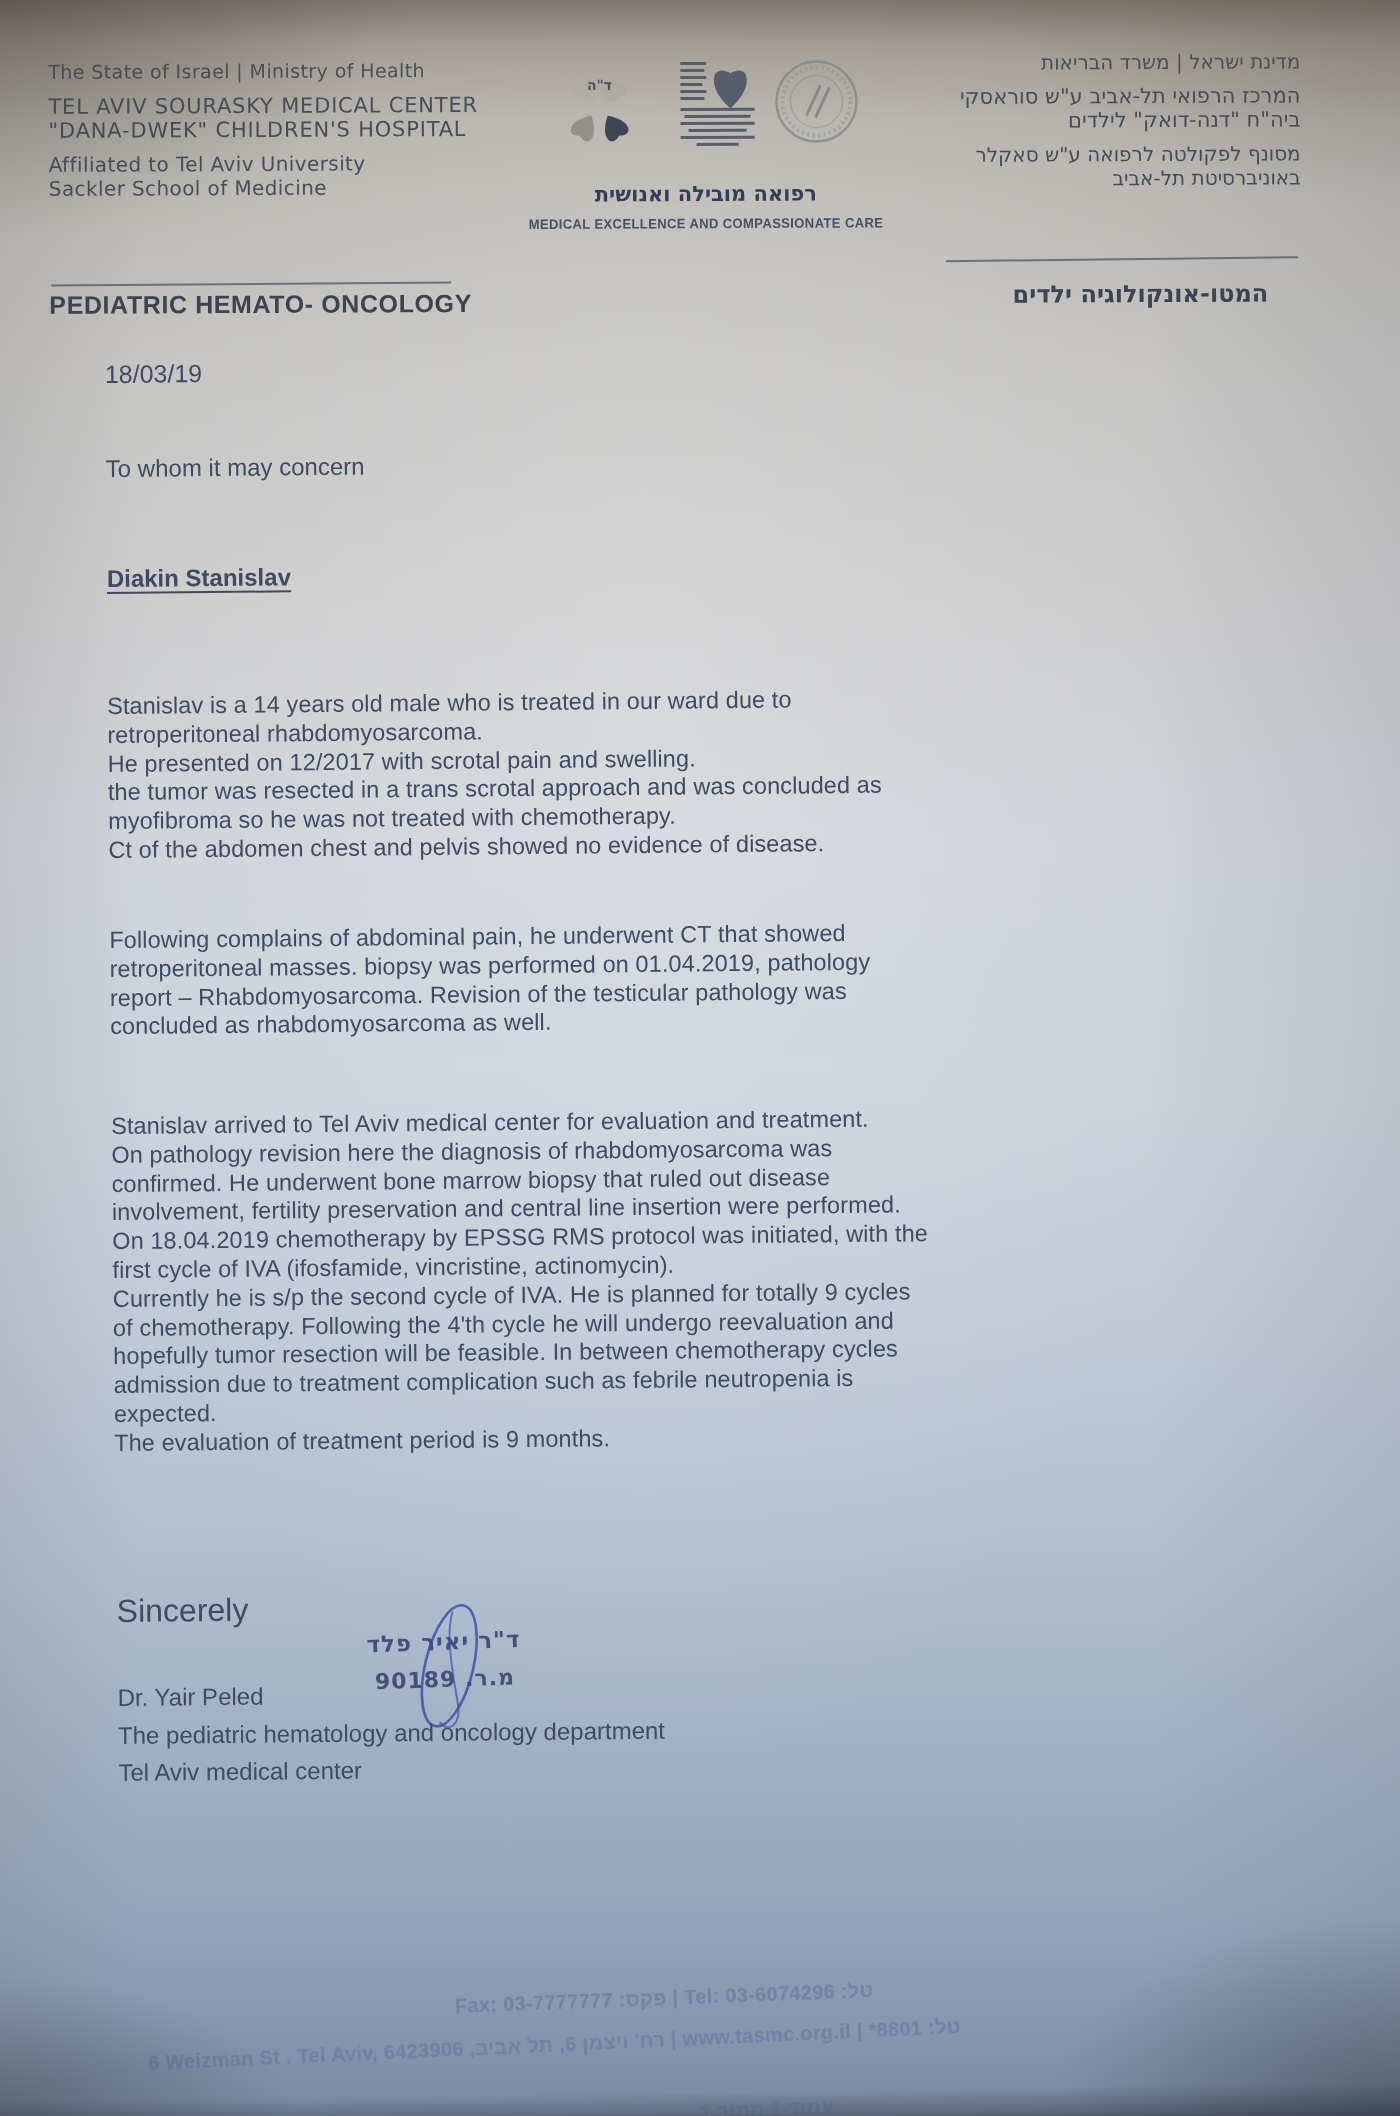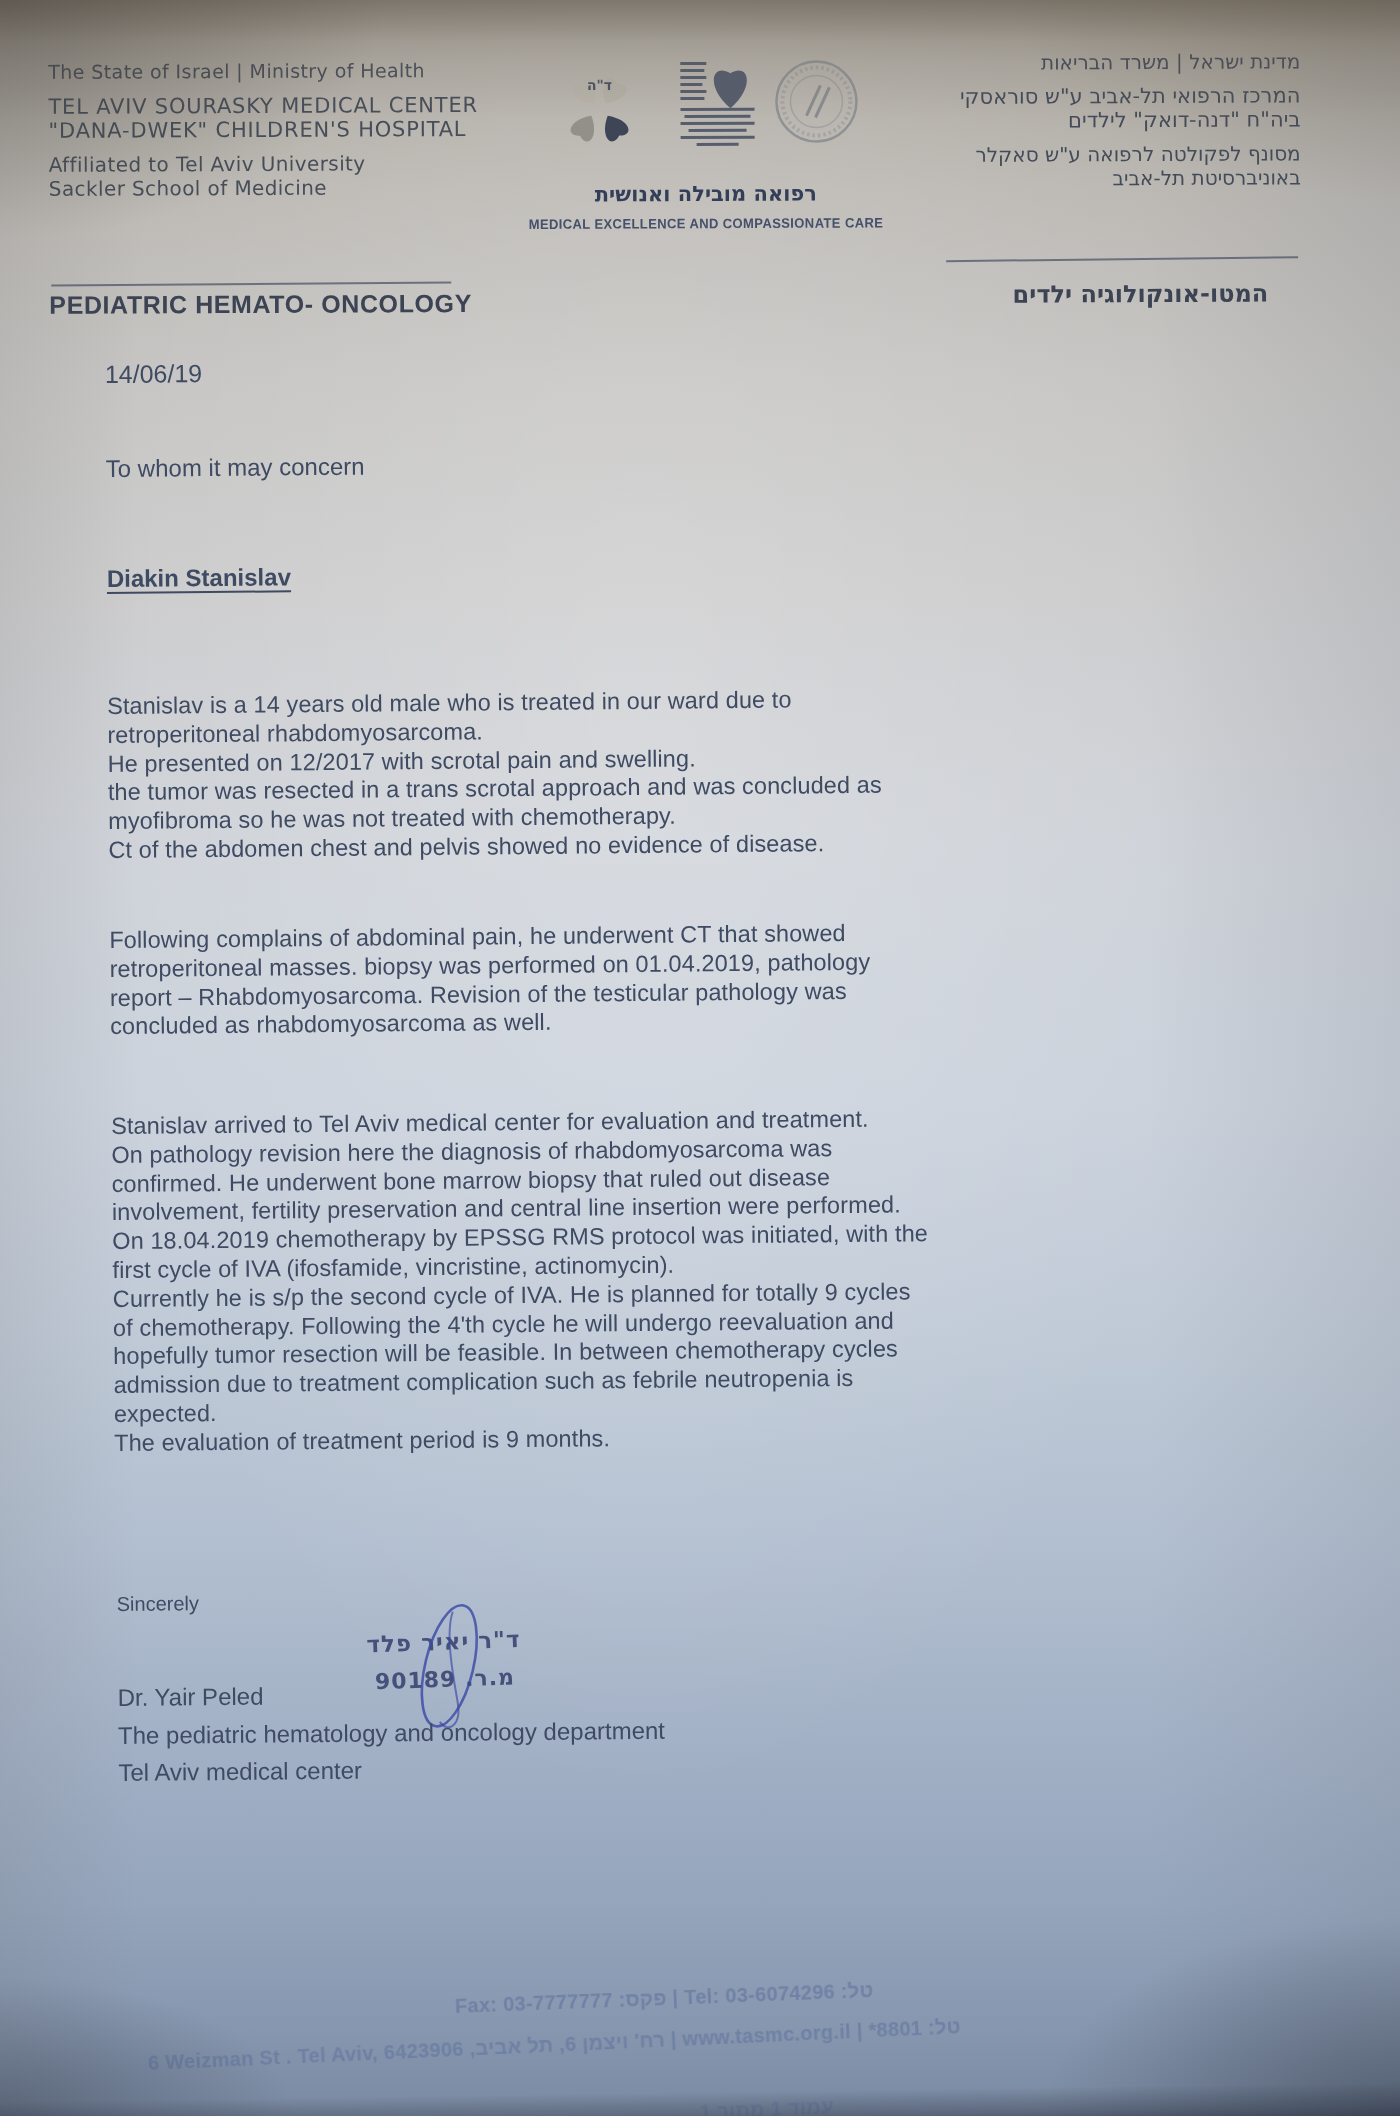--- a/index.html
+++ b/index.html
@@ -70,21 +70,21 @@
   .body-block{transform:rotate(-0.55deg);transform-origin:110px 700px;}
   .date{position:absolute;left:108px;top:360px;font-size:25px;}
   .salutation{position:absolute;left:108px;top:455px;font-size:24px;}
   .patient{position:absolute;left:108px;top:565px;font-size:24px;font-weight:bold;
     text-decoration:underline;text-underline-offset:5px;text-decoration-thickness:2px;}
   .para{position:absolute;left:107px;width:860px;font-size:23.5px;line-height:28.8px;
     letter-spacing:.1px;}
   .para1{top:692px;}
   .para2{top:926px;}
   .para3{top:1112px;}
-  .closing{position:absolute;left:108px;top:1593px;font-size:20px;text-align:right;}
+  .closing{position:absolute;left:108px;top:1593px;font-size:32px;text-align:right;}
   .signer-name{position:absolute;left:108px;top:1684px;font-size:24px;}
   .signer-dept{position:absolute;left:108px;top:1722px;font-size:24px;}
   .signer-org{position:absolute;left:108px;top:1759px;font-size:24px;}
 
   
   .stamp{position:absolute;left:300px;top:1632px;width:270px;direction:rtl;text-align:center;
     color:#46507a;font-family:"DejaVu Sans",sans-serif;transform:rotate(-1.5deg);}
   .stamp-name{font-size:23px;font-weight:bold;letter-spacing:1px;}
   .stamp-lic{font-size:22px;font-weight:bold;margin-top:12px;letter-spacing:1px;}
   .sig-svg{position:absolute;left:392px;top:1597px;}
@@ -162,21 +162,21 @@
       <div class="tagline-en">MEDICAL EXCELLENCE AND COMPASSIONATE CARE</div>
 
       <div class="rule rule-left"></div>
       <div class="rule rule-right"></div>
 
       <div class="dept-en">PEDIATRIC HEMATO- ONCOLOGY</div>
       <div class="dept-he">המטו-אונקולוגיה ילדים</div>
     </div>
 
     <div class="body-block">
-      <div class="date">14/06/19</div>
+      <div class="date">18/03/19</div>
       <div class="salutation">To whom it may concern</div>
       <div class="patient">Diakin Stanislav</div>
 
       <div class="para para1">
           <div>Stanislav is a 14 years old male who is treated in our ward due to</div>
           <div>retroperitoneal rhabdomyosarcoma.</div>
           <div>He presented on 12/2017 with scrotal pain and swelling.</div>
           <div>the tumor was resected in a trans scrotal approach and was concluded as</div>
           <div>myofibroma so he was not treated with chemotherapy.</div>
           <div>Ct of the abdomen chest and pelvis showed no evidence of disease.</div>

